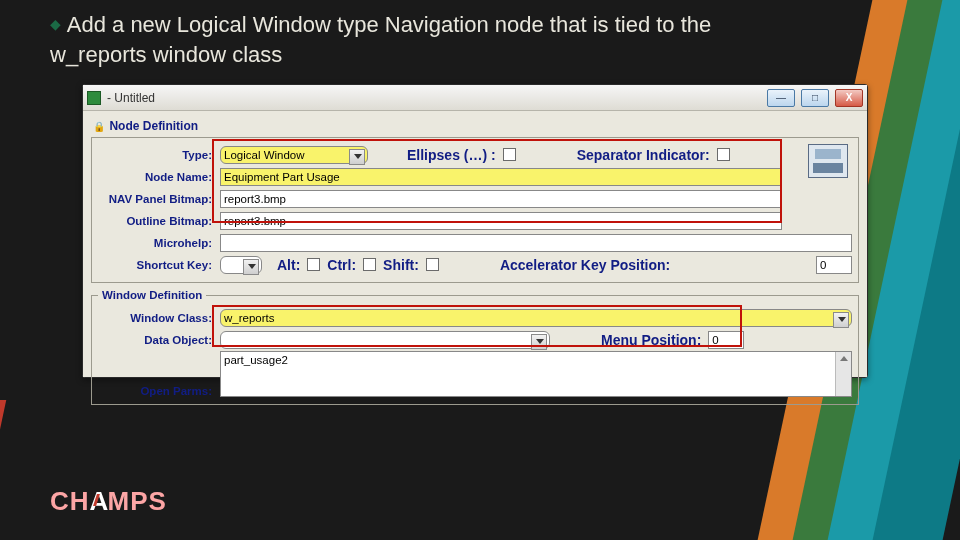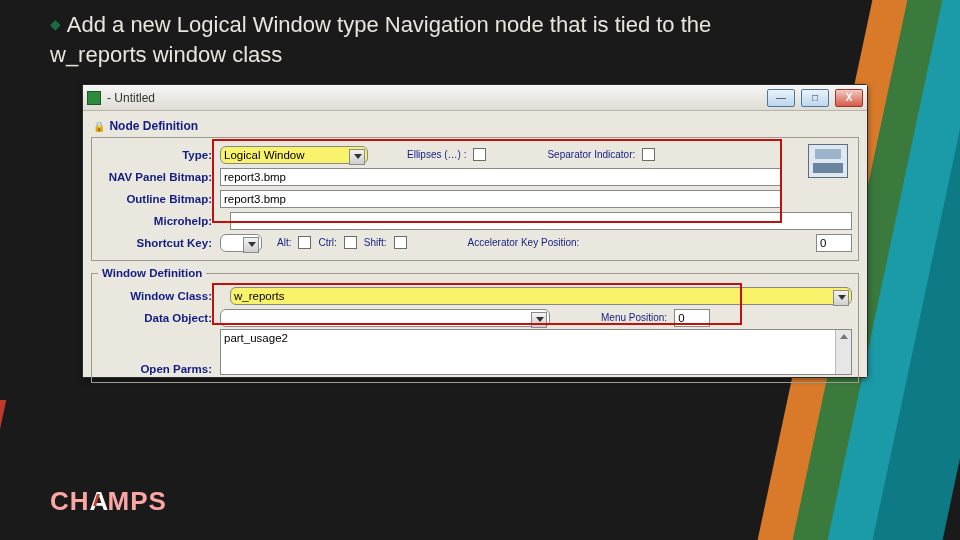--- a/index.html
+++ b/index.html
@@ -74,35 +74,35 @@
   .dd{position:relative;border-radius:6px;}
   .dd::after{
     content:""; position:absolute; right:2px; top:2px; width:14px; height:14px;
     background:linear-gradient(#f2f2f2,#cfcfcf); border:1px solid #8a8a8a;
   }
   .dd::before{
     content:""; position:absolute; right:5px; top:7px; z-index:2;
     border-left:4px solid transparent;border-right:4px solid transparent;border-top:5px solid #333;
   }
   .chk{width:13px;height:13px;border:1px solid #6b6b6b;background:#fff;}
-  .mini-lbl{font-weight:normal;color:#111d84;font-size:10px;padding:0 3px;}
+  .mini-lbl{font-weight:bold;color:#111d84;font-size:14px;padding:0 3px;}
   .redbox{position:absolute;border:2px solid #c0120a;pointer-events:none;}
   .numfld{width:36px;text-align:right;}
   .printer{
     position:absolute; right:10px; top:6px; width:40px;height:34px;
     background:#dfe7ef;border:1px solid #5a6b84;
   }
   .printer::before{content:"";position:absolute;left:6px;top:4px;right:6px;height:10px;background:#9bb4cc;}
   .printer::after{content:"";position:absolute;left:4px;bottom:4px;right:4px;height:10px;background:#6a84a0;}
   fieldset.win-def{
     border:1px solid #9c9a8e; margin-top:6px; padding:6px 6px 6px 6px;
     position:relative;
   }
   fieldset.win-def legend{color:#111d84;font-weight:bold;font-size:11.5px;padding:0 4px;}
-  .wide{flex:1;margin-left:10px;}
+  .wide{flex:1;}
   .textarea{
     height:46px; border:1px solid #888; background:#fff; flex:1;
     padding:2px 3px; font-size:11.5px; position:relative;
   }
   .textarea .scroll{position:absolute;right:0;top:0;bottom:0;width:16px;background:#e6e6e6;border-left:1px solid #bbb;}
   .textarea .scroll::before{content:"";position:absolute;top:4px;left:4px;border-left:4px solid transparent;border-right:4px solid transparent;border-bottom:5px solid #777;}
 </style>
 </head>
 <body>
 
@@ -139,20 +139,26 @@
             <span>Logical Window</span>
           </div>
         <div style="width:28px"></div>
         <div class="mini-lbl">Ellipses (…) :</div>
         <div class="chk"></div>
         <div style="width:50px"></div>
         <div class="mini-lbl">Separator Indicator:</div>
         <div class="chk"></div>
       </div>
 
+      <div class="row">
+        <div class="lbl">Node Name:</div>
+        <div class="fld yellow" style="width:562px">
+            <span>Equipment Part Usage</span>
+          </div>
+      </div>
 
       <div class="row">
         <div class="lbl">NAV Panel Bitmap:</div>
         <div class="fld" style="width:562px">
             <span>report3.bmp</span>
           </div>
       </div>
 
       <div class="row">
         <div class="lbl">Outline Bitmap:</div>

